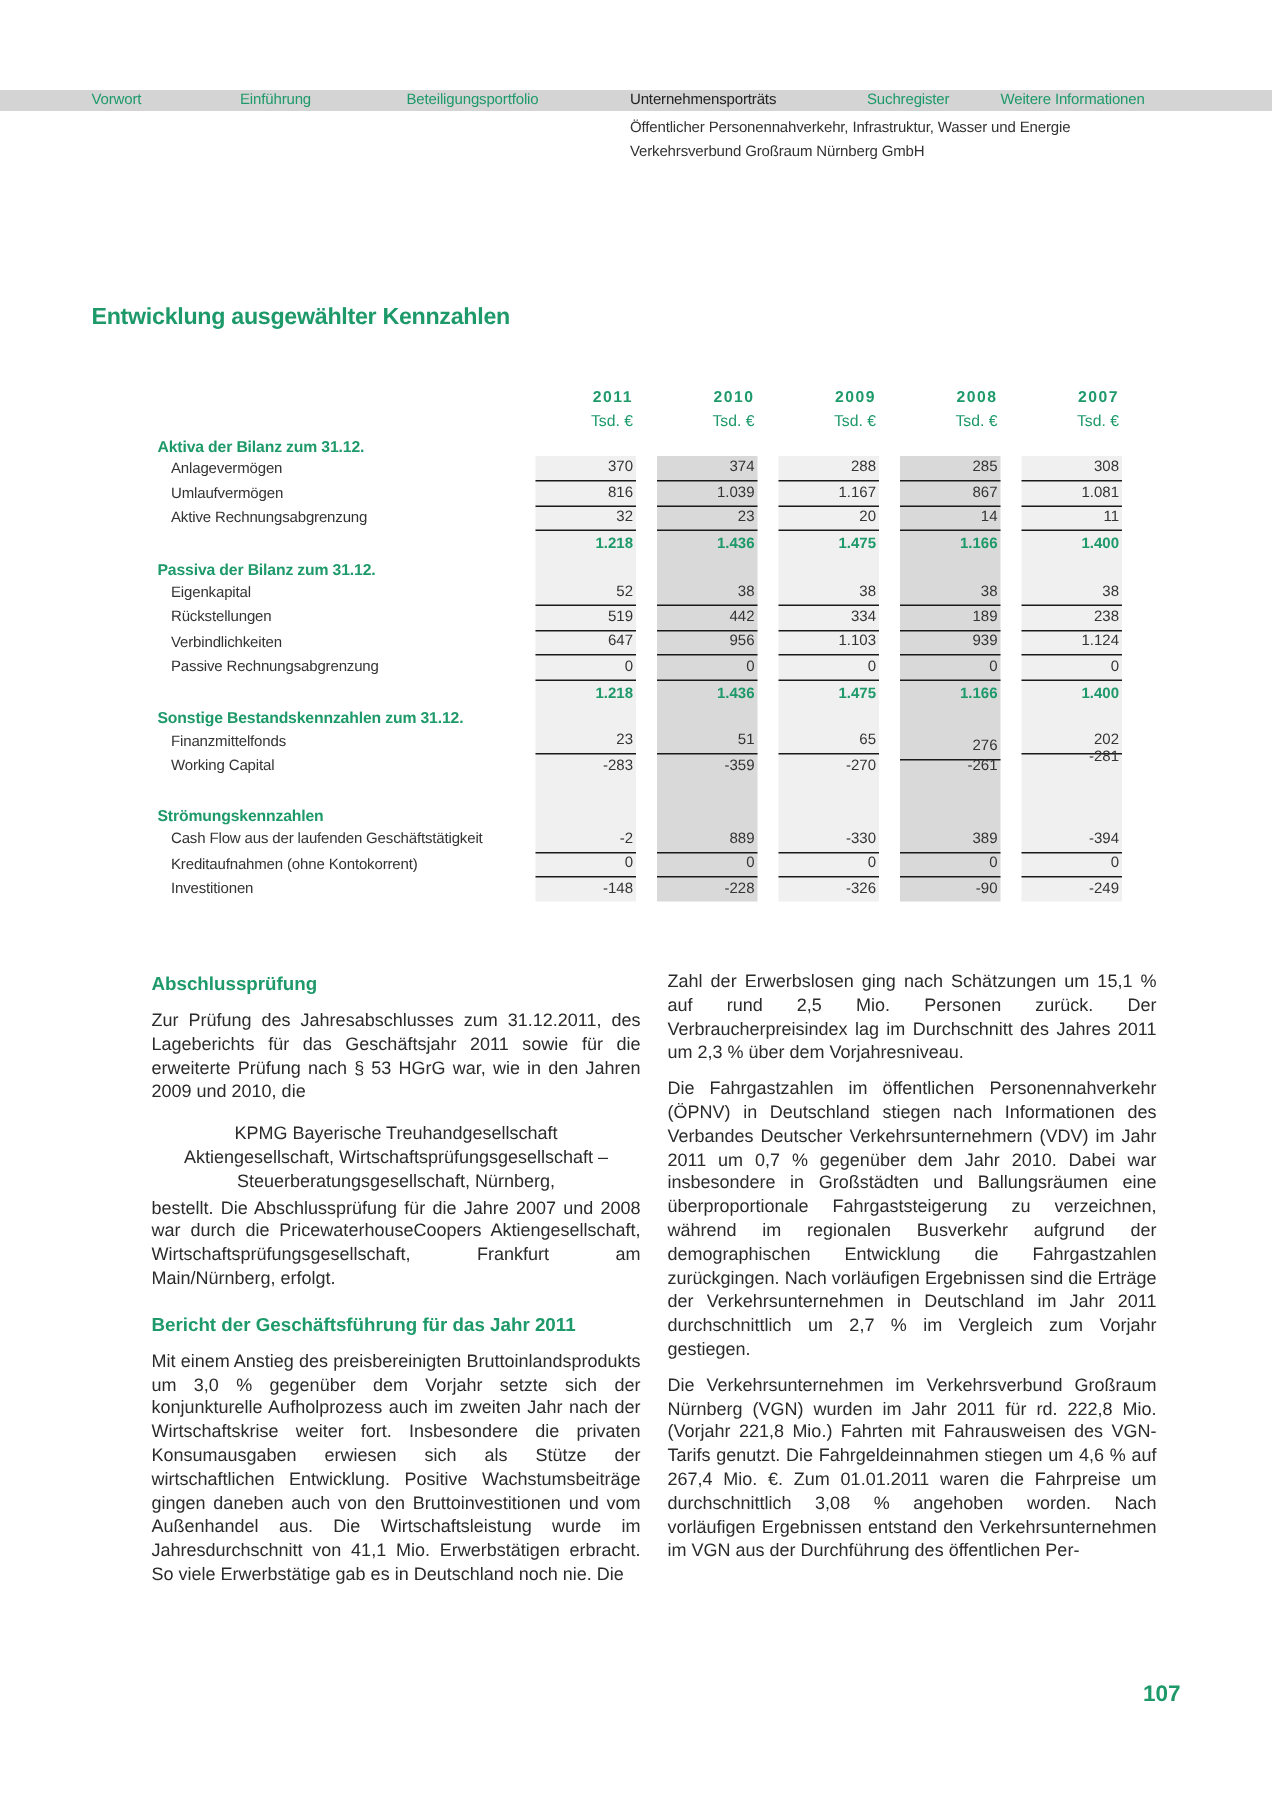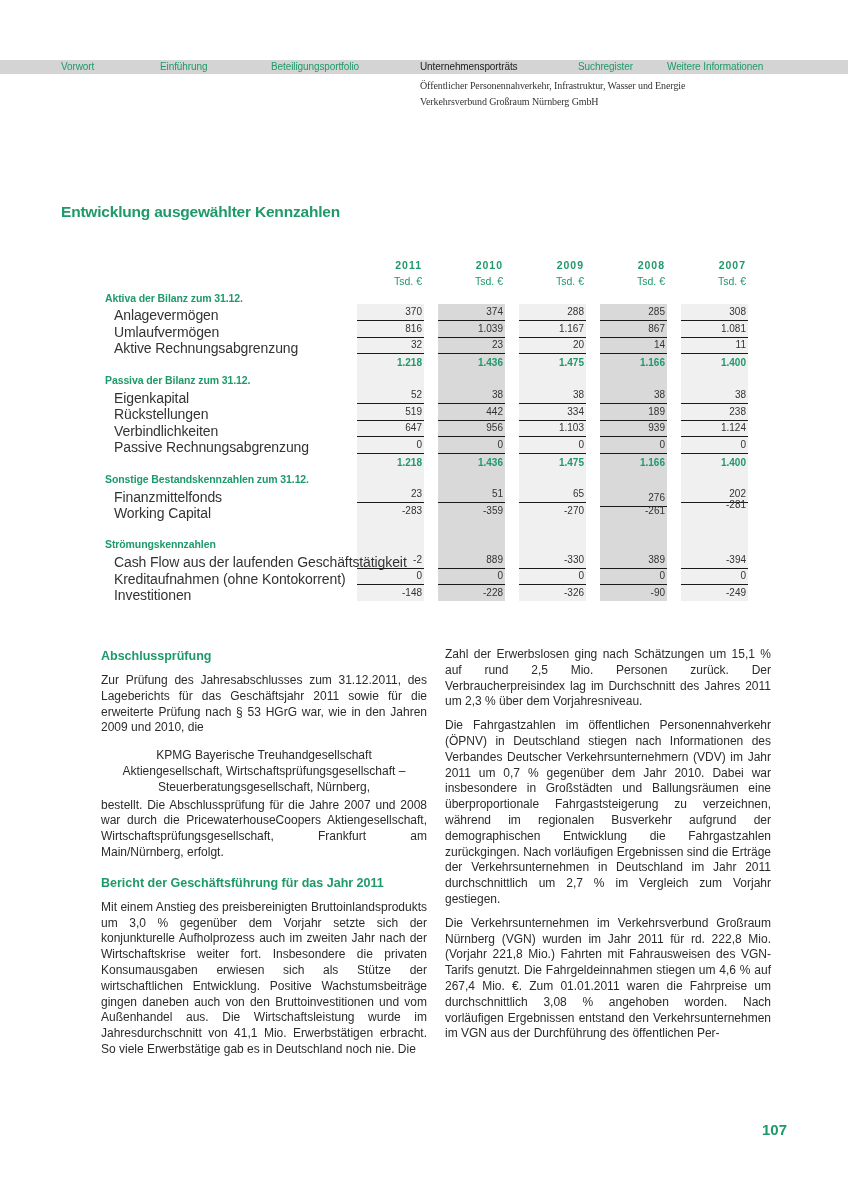--- a/index.html
+++ b/index.html
@@ -2,33 +2,33 @@
 <html><head>
 <meta charset="utf-8">
 <style>
   * { box-sizing: border-box; margin: 0; padding: 0; }
   html, body { width: 848px; height: 1200px; background: #ffffff; overflow: hidden; }
   body { position: relative; font-family: "Liberation Sans", "DejaVu Sans", sans-serif; color: #2b2b2b; }
 
   .navbar { position: absolute; left: 0; top: 60px; width: 848px; height: 14px; background: #d4d4d4; }
   .nav-item { position: absolute; top: 0; height: 14px; line-height: 14px; font-size: 10px; color: #1e9a6a; white-space: nowrap; letter-spacing: -0.1px; }
   .nav-item.active { color: #222; }
-  .subline { position: absolute; left: 420px; font-size: 10px; color: #333; white-space: nowrap; letter-spacing: -0.1px; font-family: Liberation Serif, serif; }
+  .subline { position: absolute; left: 420px; font-size: 10px; color: #333; white-space: nowrap; letter-spacing: -0.1px; }
 
   .title { position: absolute; left: 61px; top: 203px; font-size: 15.5px; font-weight: bold; color: #1e9a6a; letter-spacing: -0.2px; }
 
   .colbg { position: absolute; top: 304px; height: 297px; width: 67px; }
   .colbg.light { background: #f0f0f0; }
   .colbg.dark { background: #d9d9d9; }
 
   .yearhead { position: absolute; width: 67px; text-align: right; font-size: 10.5px; font-weight: bold; color: #1e9a6a; letter-spacing: 1px; }
   .unithead { position: absolute; width: 67px; text-align: right; font-size: 10.5px; font-weight: normal; color: #1e9a6a; }
 
   .section-label { position: absolute; left: 105px; font-size: 10.5px; font-weight: bold; color: #1e9a6a; white-space: nowrap; letter-spacing: -0.1px; }
-  .row-label { position: absolute; left: 114px; font-size: 14px; color: #333; white-space: nowrap; letter-spacing: -0.1px; }
+  .row-label { position: absolute; left: 114px; font-size: 10px; color: #333; white-space: nowrap; letter-spacing: -0.1px; }
 
   .cell { position: absolute; width: 67px; height: 16.5px; line-height: 16px; text-align: right; padding-right: 2px; font-size: 10px; color: #333; }
   .cell.ul { border-bottom: 1.5px solid #1a1a1a; }
   .cell.total { color: #1e9a6a; font-weight: bold; }
 
   .col { position: absolute; width: 326px; font-size: 12px; line-height: 15.8px; color: #2b2b2b; text-align: justify; }
   .col p { margin-bottom: 8px; }
   .col h3 { font-size: 12.5px; font-weight: bold; color: #1e9a6a; margin-bottom: 9px; line-height: 16px; }
   .col .indent { text-align: center; padding: 0 8px; margin-bottom: 2px; }
   .col .nomb { margin-bottom: 12px; }

